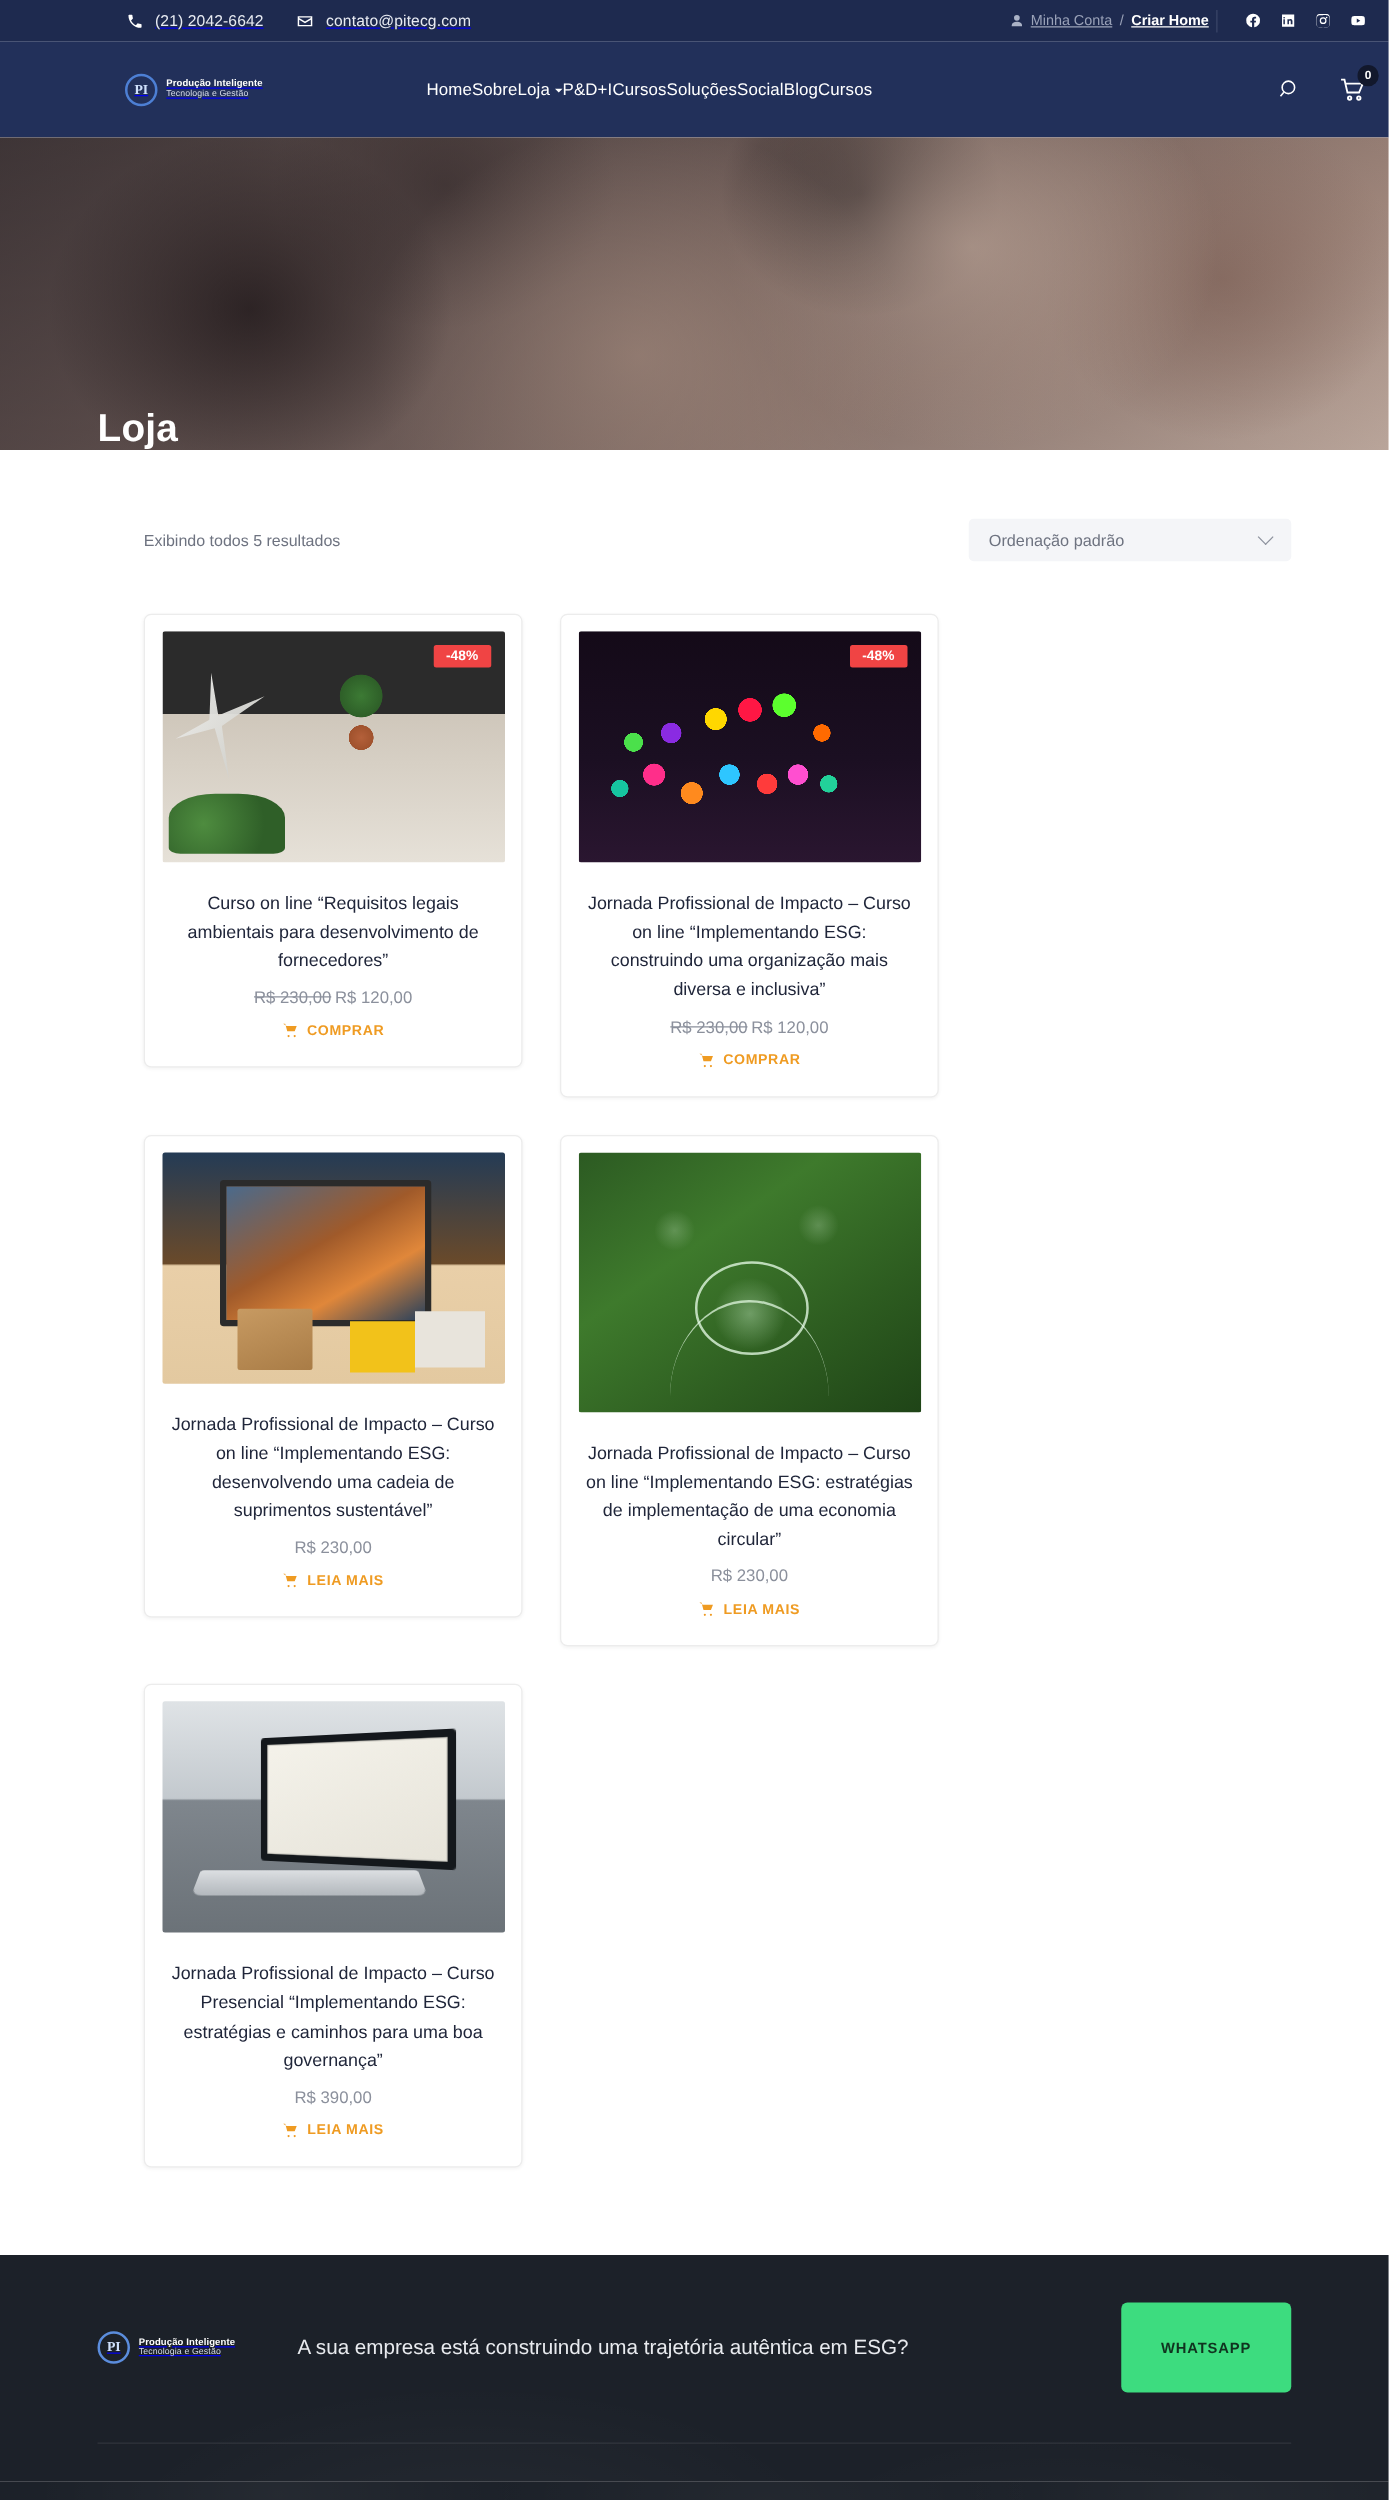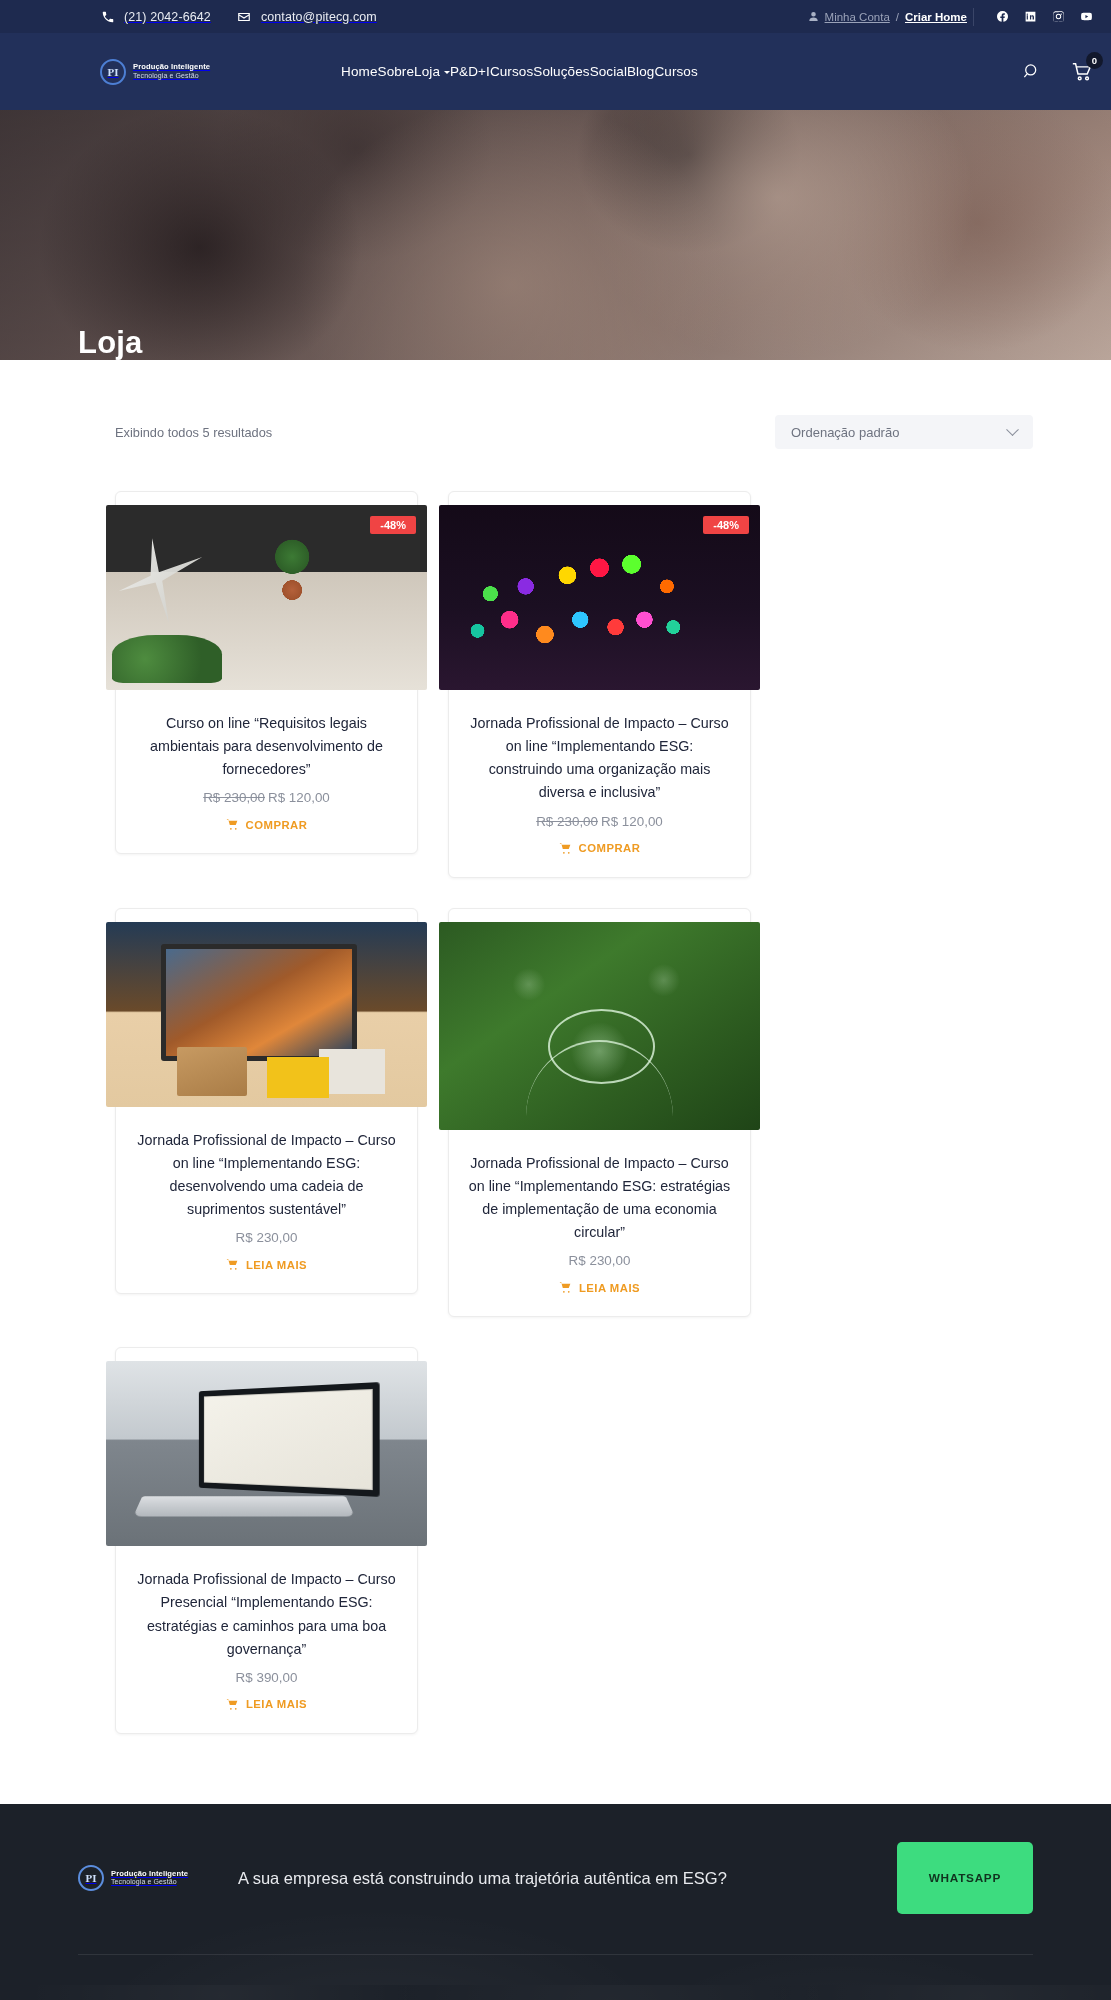--- a/index.html
+++ b/index.html
@@ -120,21 +120,21 @@
     margin-top: 42px; align-items: flex-start;
   }
   .card {
     width: 303px; background: #ffffff;
     border: 1px solid #ececec; border-radius: 6px;
     box-shadow: 0 1px 3px rgba(0,0,0,.05);
     padding: 13px 13px 22px 13px;
     display: flex; flex-direction: column; align-items: center;
   }
   .thumb {
-    width: 321px; height: 185px; border-radius: 2px;
+    width: 274px; height: 185px; border-radius: 2px;
     position: relative; overflow: hidden; background: #ddd; text-decoration: underline;
   }
   .badge {
     position: absolute; top: 11px; right: 11px; z-index: 4;
     background: #f04444; color: #ffffff;
     font-size: 11px; font-weight: bold;
     padding: 3px 10px; border-radius: 2px;
   }
   .card-title {
     margin-top: 22px; text-align: center;

